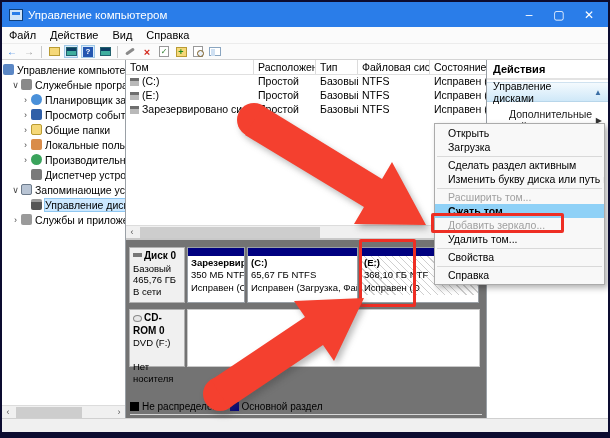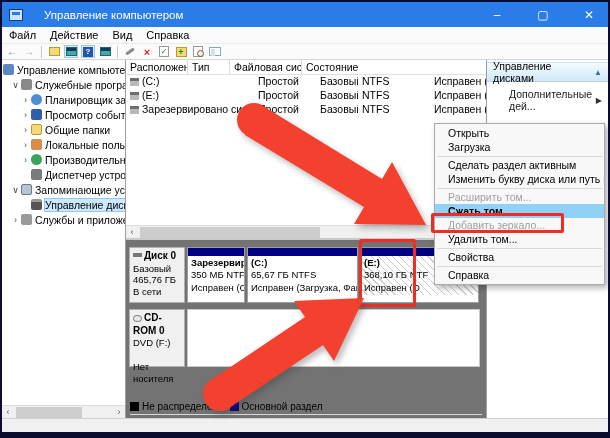--- a/index.html
+++ b/index.html
@@ -3,21 +3,21 @@
 <meta charset="utf-8">
 <style>
   * { margin:0; padding:0; box-sizing:border-box; }
   body { background:#555; font-family:"Liberation Sans", sans-serif; }
   .window{
     position:relative; width:610px; height:438px; margin:0 auto;
     background:#f0f0f0; border:2px solid #0c0c30; border-bottom:6px solid #0c0c30;
     overflow:hidden; font-size:11px; color:#000;
   }
   
-  .titlebar{ height:25px; background:#2a7de9; display:flex; align-items:center; padding:9px 4px;gap:16px; }
+  .titlebar{ height:25px; background:#2a7de9; display:flex; align-items:center; padding:9px 4px; }
   .app-icon{ width:14px; height:12px; margin:0 5px 0 3px; background:#cfe3f8; border:1px solid #0f3f7a; position:relative; }
   .app-icon:before{ content:""; position:absolute; left:2px; top:2px; width:8px; height:3px; background:#2a7de9; }
   .title-text{ color:#fff; font-size:11.5px; flex:1; white-space:nowrap; overflow:hidden; }
   .winbtn{ width:30px; height:25px; color:#fff; font-size:12px; display:flex; align-items:center; justify-content:center; }
   
   .menubar{ height:17px; background:#fbfbfb; display:flex; align-items:center; border-bottom:1px solid #ececec; }
   .menu-item{ padding:0 7px; font-size:11px; }
   .toolbar{ height:16px; background:#fbfbfb; display:flex; align-items:center; border-bottom:1px solid #d4d4d4; padding-left:3px; gap:3px; }
   .tb-sep{ width:1px; height:12px; background:#c9c9c9; margin:0 2px; }
   .tbi{ width:14px; height:13px; display:flex; align-items:center; justify-content:center; font-size:10px; position:relative; }
@@ -217,20 +217,21 @@
             <span class="sc-thumb" style="left:2px;width:66px"></span>
           </span>
         <span class="sc-arrow">›</span>
       </div>
     </div>
 
     <div class="center">
 
       <div class="volume-pane">
         <div class="vl-header">
+          <span class="col c1">Том</span>
           <span class="col c2">Расположение</span>
           <span class="col c3">Тип</span>
           <span class="col c4">Файловая система</span>
           <span class="col c5" style="border-right:none">Состояние</span>
         </div>
         <div class="vl-row">
           <span class="col c1"><span class="vol-ico"></span><span>(C:)</span></span>
           <span class="col c2">Простой</span>
           <span class="col c3">Базовый</span>
           <span class="col c4">NTFS</span>
@@ -304,20 +305,21 @@
         </div>
 
         <div class="legend">
           <span><span class="sw sw-black"></span><span>Не распределена</span></span>
           <span><span class="sw sw-navy"></span><span>Основной раздел</span></span>
         </div>
       </div>
     </div>
 
     <div class="actions">
+      <div class="act-header">Действия</div>
       <div class="act-section">
         <span>Управление дисками</span>
         <span class="act-chevron">▲</span>
       </div>
       <div class="act-more">
         <span>Дополнительные дей...</span>
         <span class="act-arrow">▶</span>
       </div>
     </div>
   </div>

